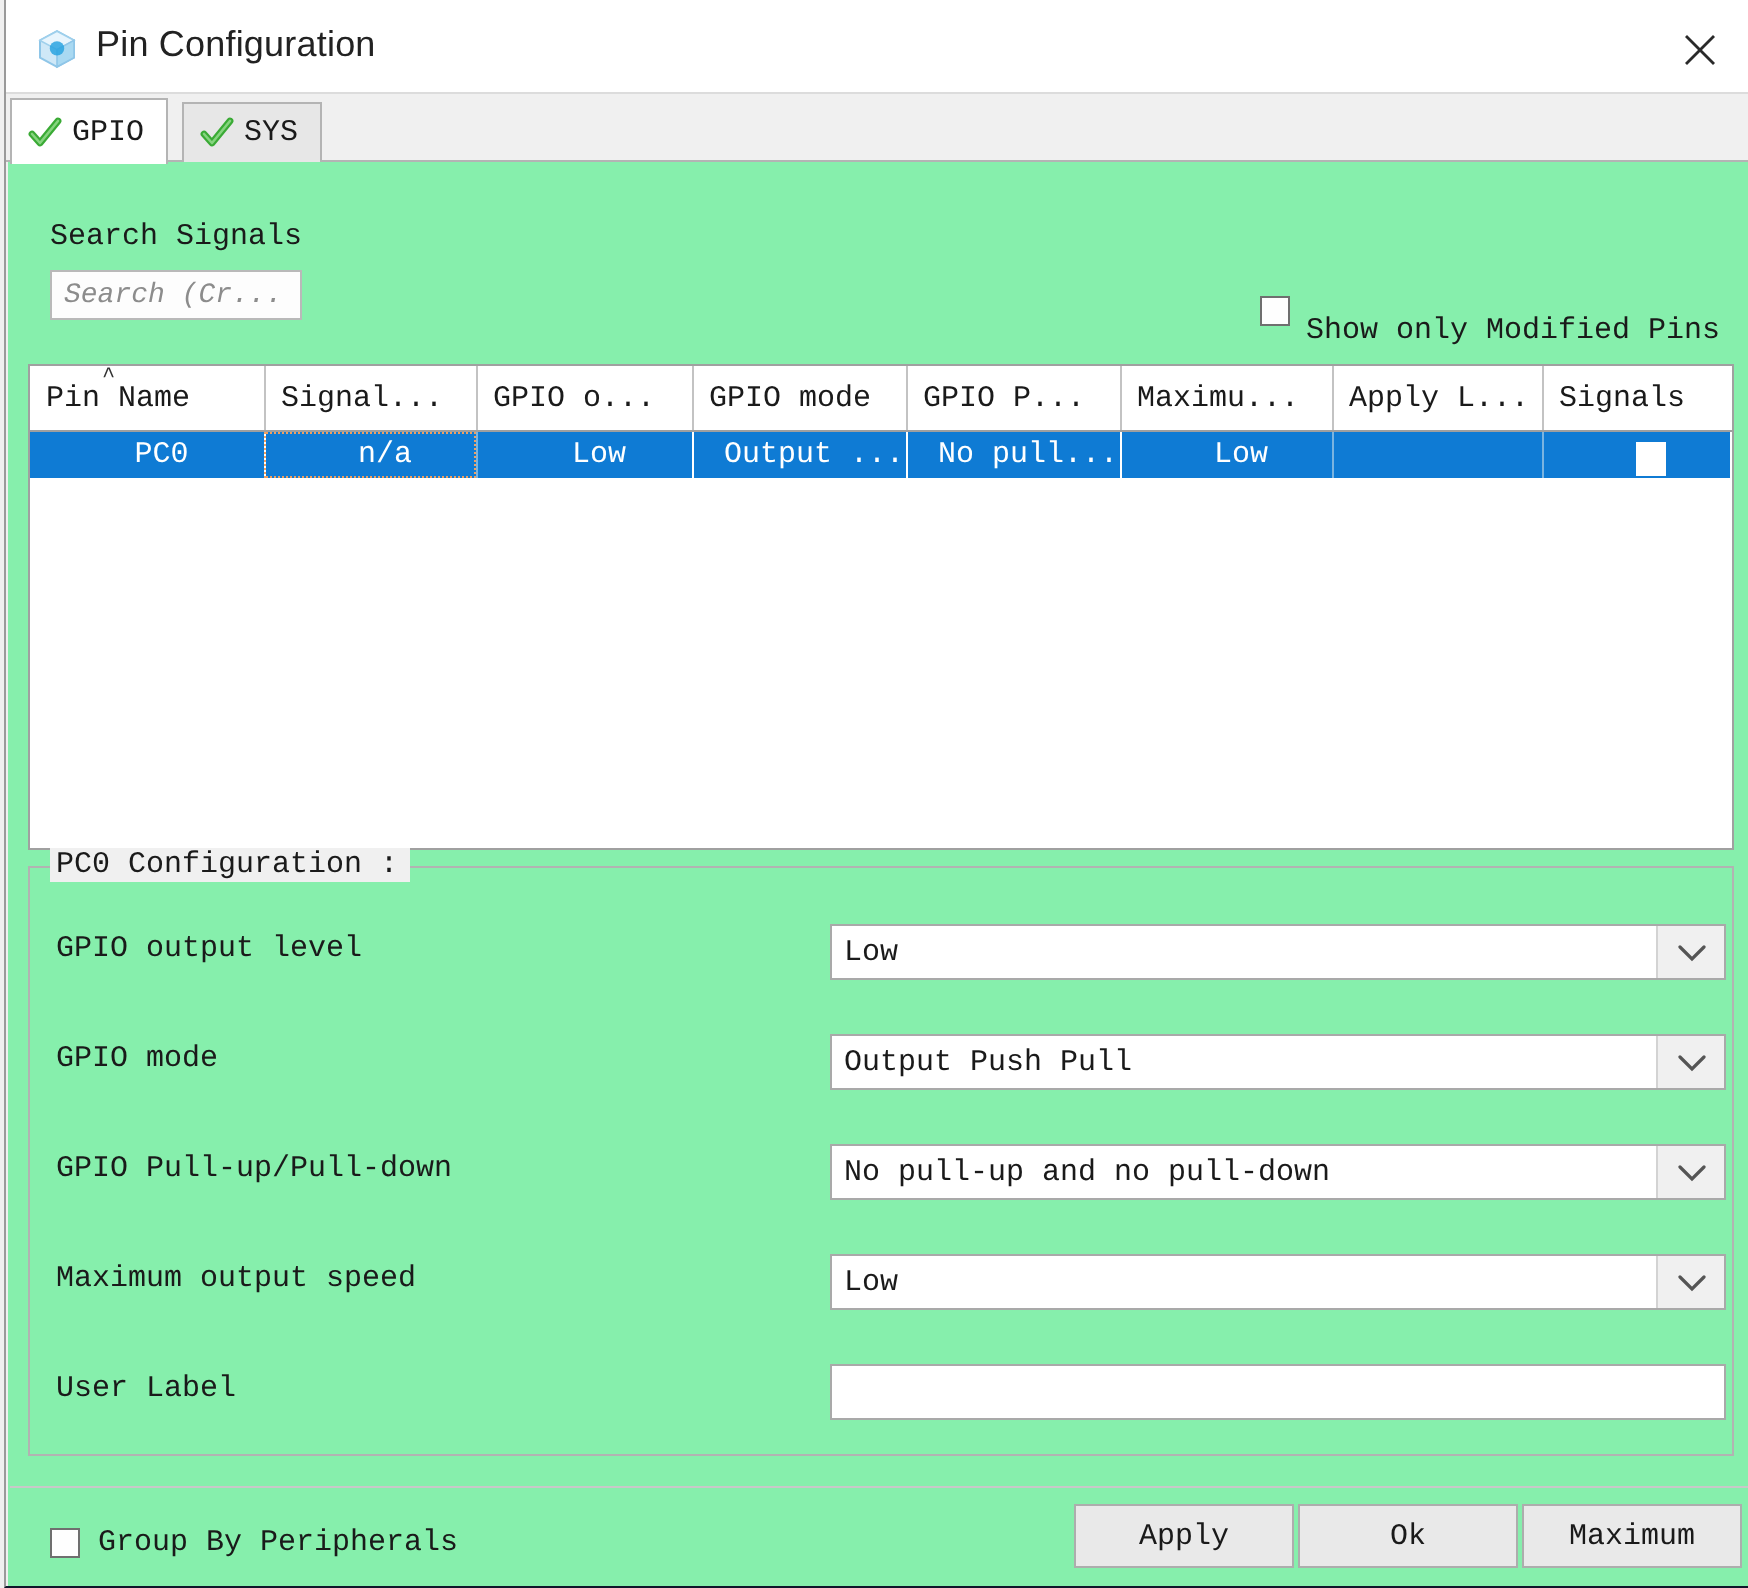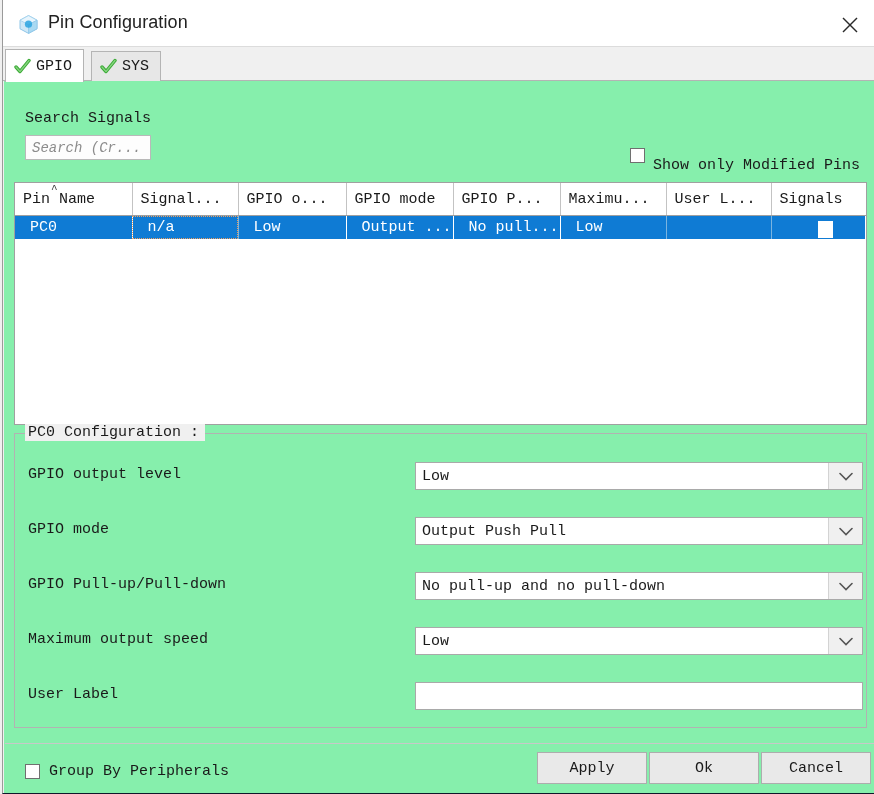--- a/index.html
+++ b/index.html
@@ -186,20 +186,21 @@
     color: #333;
   }
   table.pins td {
     height: 23px;
     padding: 0 0 0 15px;
     white-space: nowrap;
     overflow: hidden;
     font-family: "Liberation Mono", monospace;
     font-size: 15px;
     border-right: 1px solid transparent;
+    text-align: center;
   }
   tr.selected td { background: #0f7bd4; color: #ffffff; }
   tr.selected td.focus-cell {
     outline: 1px dotted #f0a060;
     outline-offset: -1px;
   }
   tr.selected td.colsep { border-right: 1px solid #7ab4e0; }
   .cell-chk {
     width: 15px; height: 17px;
     background: #ffffff;
@@ -384,21 +385,21 @@
           <tr>
             <th>
               <span class="sort-caret">^</span>
               <span>Pin Name</span>
             </th>
             <th><span>Signal...</span></th>
             <th><span>GPIO o...</span></th>
             <th><span>GPIO mode</span></th>
             <th><span>GPIO P...</span></th>
             <th><span>Maximu...</span></th>
-            <th><span>User L...</span></th>
+            <th><span>Apply L...</span></th>
             <th><span>Signals</span></th>
           </tr>
         </thead>
         <tbody>
           <tr class="selected">
             <td>PC0</td>
             <td class="focus-cell colsep">n/a</td>
             <td>Low</td>
             <td>Output ...</td>
             <td>No pull...</td>
@@ -471,16 +472,16 @@
 
     <div class="footer-sep"></div>
 
     <div class="group-periph">
       <span class="chk"></span>
       <span class="lbl">Group By Peripherals</span>
     </div>
 
     <div class="btn" id="btn-ok">Ok</div>
     <div class="btn" id="btn-apply">Apply</div>
-    <div class="btn" id="btn-cancel">Cancel</div>
+    <div class="btn" id="btn-cancel">Maximum</div>
 
   </div>
 </div>
 
 </body></html>

